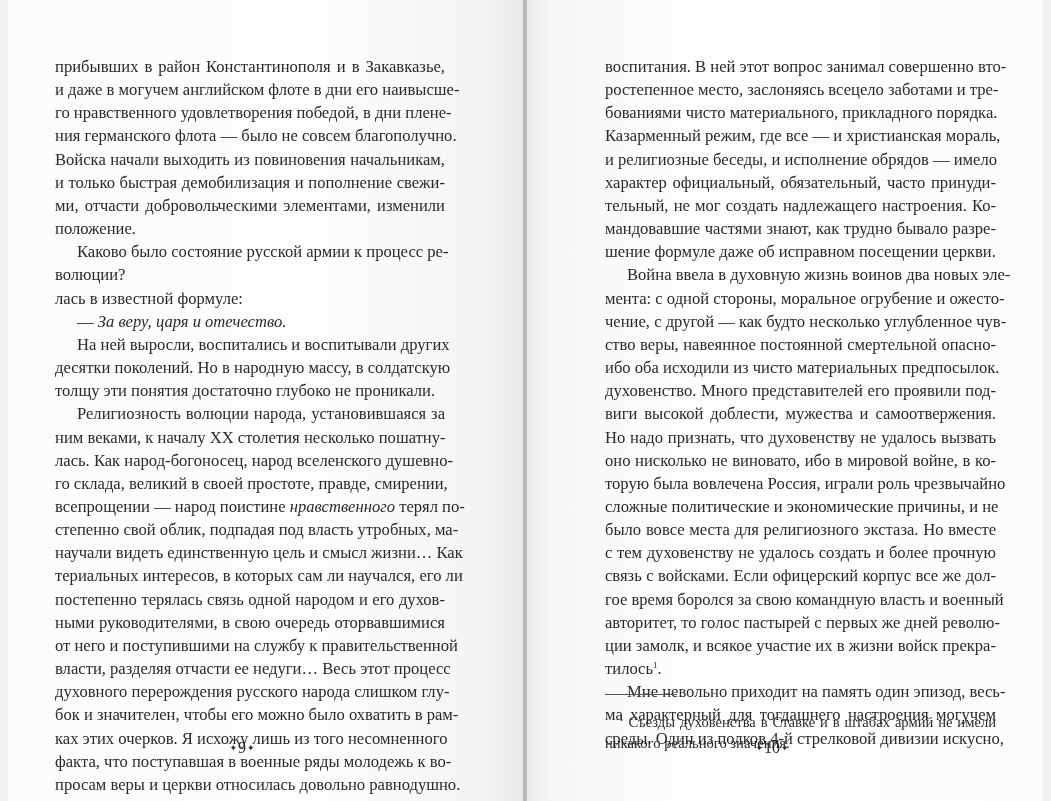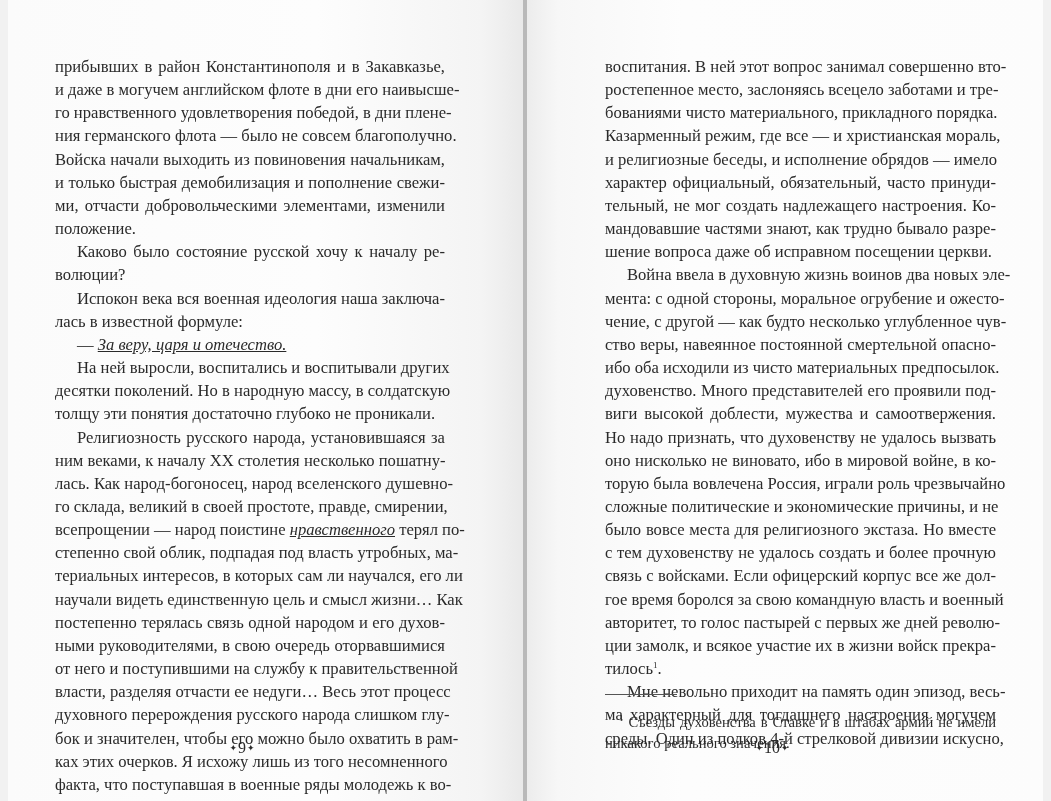--- a/index.html
+++ b/index.html
@@ -27,21 +27,21 @@
   }
   .text-block {
     position:absolute; font-size:16.6px; line-height:23.15px;
     text-align:justify; hyphens:manual;
   }
   #left-text { left:55px; top:55px; width:390px; }
   #right-text { left:605px; top:55px; width:391px; }
   .line { display:block; white-space:nowrap; text-align-last:justify; }
   .line.last { text-align-last:left; }
   .ind { text-indent:22px; }
-  .it { font-style:italic;text-decoration:underline; }
+  .it { font-style:italic; }
   sup { font-size:9px; line-height:0; vertical-align:6px; }
   .page-num {
     position:absolute; top:739px; font-size:16px; width:80px; text-align:center;
   }
   #pn-left { left:202px; }
   #pn-right { left:732px; }
   .orn { font-size:9px; vertical-align:2px; padding:0 1px; }
   #fn-rule {
     position:absolute; left:605px; top:694px; width:72px; height:1px; background:#555;
   }
@@ -59,56 +59,55 @@
 
 <div class="text-block" id="left-text">
     <span class="line">прибывших в район Константинополя и в Закавказье,</span>
     <span class="line">и даже в могучем английском флоте в дни его наивысше-</span>
     <span class="line">го нравственного удовлетворения победой, в дни плене-</span>
     <span class="line">ния германского флота — было не совсем благополучно.</span>
     <span class="line">Войска начали выходить из повиновения начальникам,</span>
     <span class="line">и только быстрая демобилизация и пополнение свежи-</span>
     <span class="line">ми, отчасти добровольческими элементами, изменили</span>
     <span class="line last">положение.</span>
-    <span class="line ind">Каково было состояние русской хочу к началу ре-</span>
+    <span class="line ind">Каково было состояние русской армии к процесс ре-</span>
     <span class="line last">волюции?</span>
-    <span class="line ind">Испокон века вся военная идеология наша заключа-</span>
     <span class="line last">лась в известной формуле:</span>
     <span class="line ind last">— <span class="it">За веру, царя и отечество.</span></span>
     <span class="line ind">На ней выросли, воспитались и воспитывали других</span>
     <span class="line">десятки поколений. Но в народную массу, в солдатскую</span>
     <span class="line last">толщу эти понятия достаточно глубоко не проникали.</span>
-    <span class="line ind">Религиозность русского народа, установившаяся за</span>
+    <span class="line ind">Религиозность волюции народа, установившаяся за</span>
     <span class="line">ним веками, к началу XX столетия несколько пошатну-</span>
     <span class="line">лась. Как народ-богоносец, народ вселенского душевно-</span>
     <span class="line">го склада, великий в своей простоте, правде, смирении,</span>
     <span class="line">всепрощении — народ поистине <span class="it">нравственного</span> терял по-</span>
     <span class="line">степенно свой облик, подпадая под власть утробных, ма-</span>
+    <span class="line">научали видеть единственную цель и смысл жизни… Как</span>
     <span class="line">териальных интересов, в которых сам ли научался, его ли</span>
-    <span class="line">научали видеть единственную цель и смысл жизни… Как</span>
     <span class="line">постепенно терялась связь одной народом и его духов-</span>
     <span class="line">ными руководителями, в свою очередь оторвавшимися</span>
     <span class="line">от него и поступившими на службу к правительственной</span>
     <span class="line">власти, разделяя отчасти ее недуги… Весь этот процесс</span>
     <span class="line">духовного перерождения русского народа слишком глу-</span>
     <span class="line">бок и значителен, чтобы его можно было охватить в рам-</span>
     <span class="line">ках этих очерков. Я исхожу лишь из того несомненного</span>
     <span class="line">факта, что поступавшая в военные ряды молодежь к во-</span>
     <span class="line">просам веры и церкви относилась довольно равнодушно.</span>
   </div>
 <div class="text-block" id="right-text">
     <span class="line">воспитания. В ней этот вопрос занимал совершенно вто-</span>
     <span class="line">ростепенное место, заслоняясь всецело заботами и тре-</span>
     <span class="line">бованиями чисто материального, прикладного порядка.</span>
     <span class="line">Казарменный режим, где все — и христианская мораль,</span>
     <span class="line">и религиозные беседы, и исполнение обрядов — имело</span>
     <span class="line">характер официальный, обязательный, часто принуди-</span>
     <span class="line">тельный, не мог создать надлежащего настроения. Ко-</span>
     <span class="line">мандовавшие частями знают, как трудно бывало разре-</span>
-    <span class="line last">шение вопроса даже об исправном посещении церкви.</span>
+    <span class="line last">шение формуле даже об исправном посещении церкви.</span>
     <span class="line ind">Война ввела в духовную жизнь воинов два новых эле-</span>
     <span class="line">мента: с одной стороны, моральное огрубение и ожесто-</span>
     <span class="line">чение, с другой — как будто несколько углубленное чув-</span>
     <span class="line">ство веры, навеянное постоянной смертельной опасно-</span>
     <span class="line last">ибо оба исходили из чисто материальных предпосылок.</span>
     <span class="line">духовенство. Много представителей его проявили под-</span>
     <span class="line">виги высокой доблести, мужества и самоотвержения.</span>
     <span class="line">Но надо признать, что духовенству не удалось вызвать</span>
     <span class="line">оно нисколько не виновато, ибо в мировой войне, в ко-</span>
     <span class="line">торую была вовлечена Россия, играли роль чрезвычайно</span>

